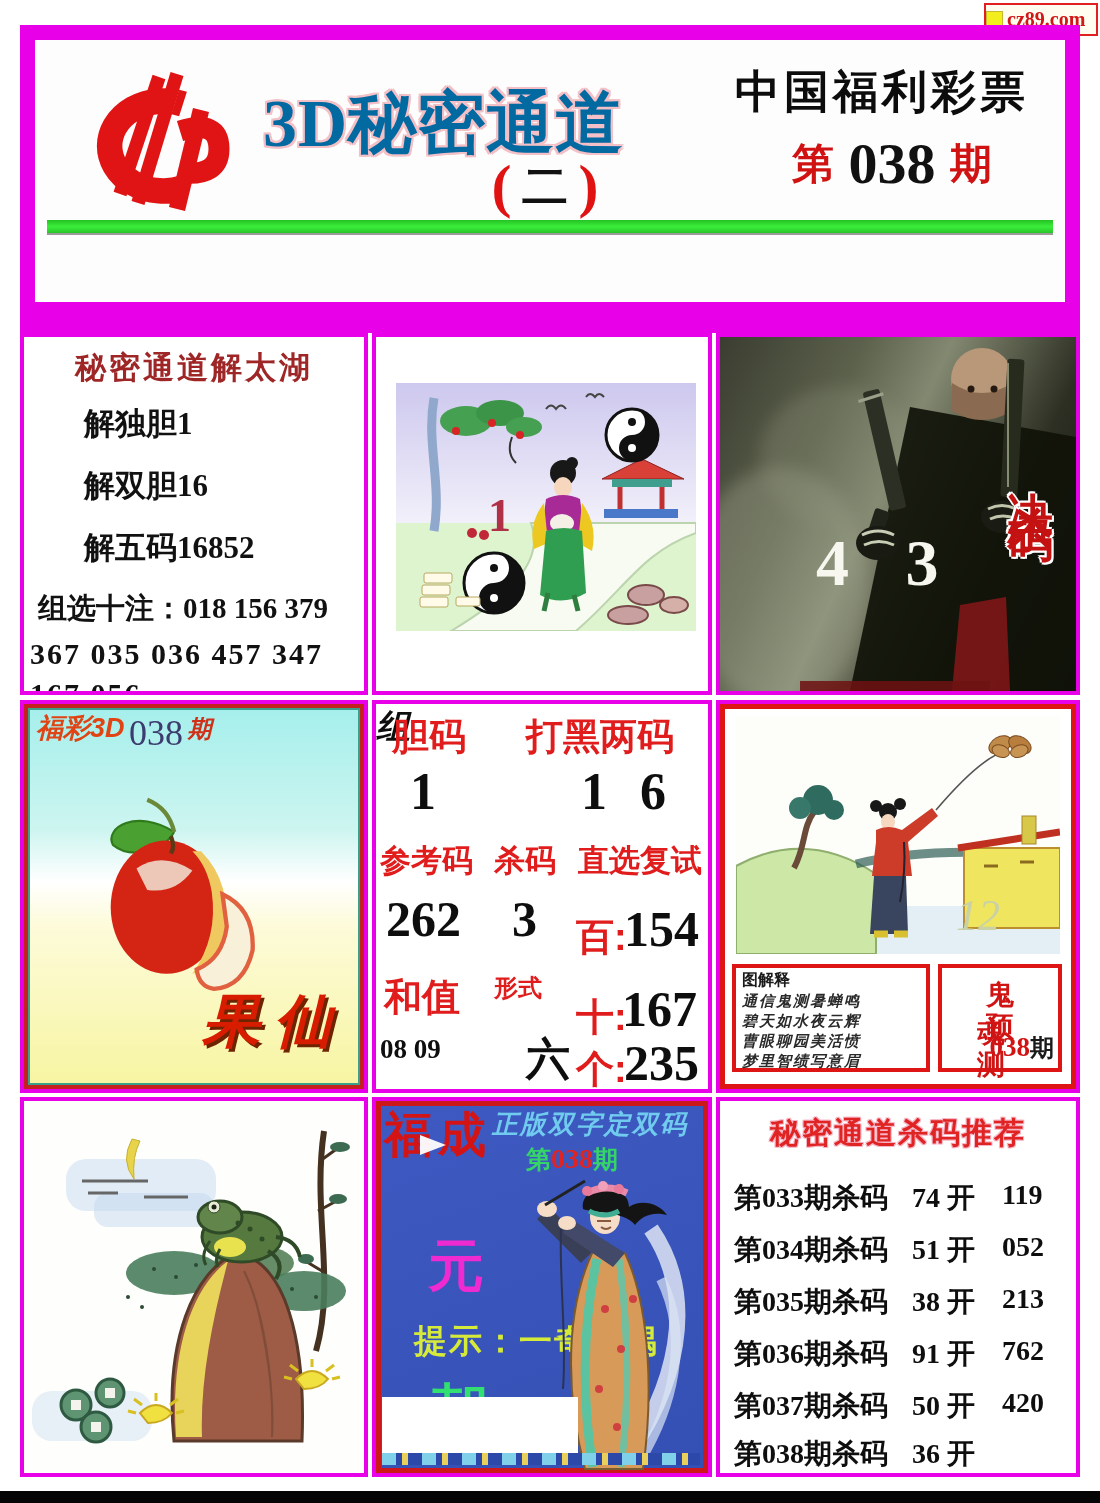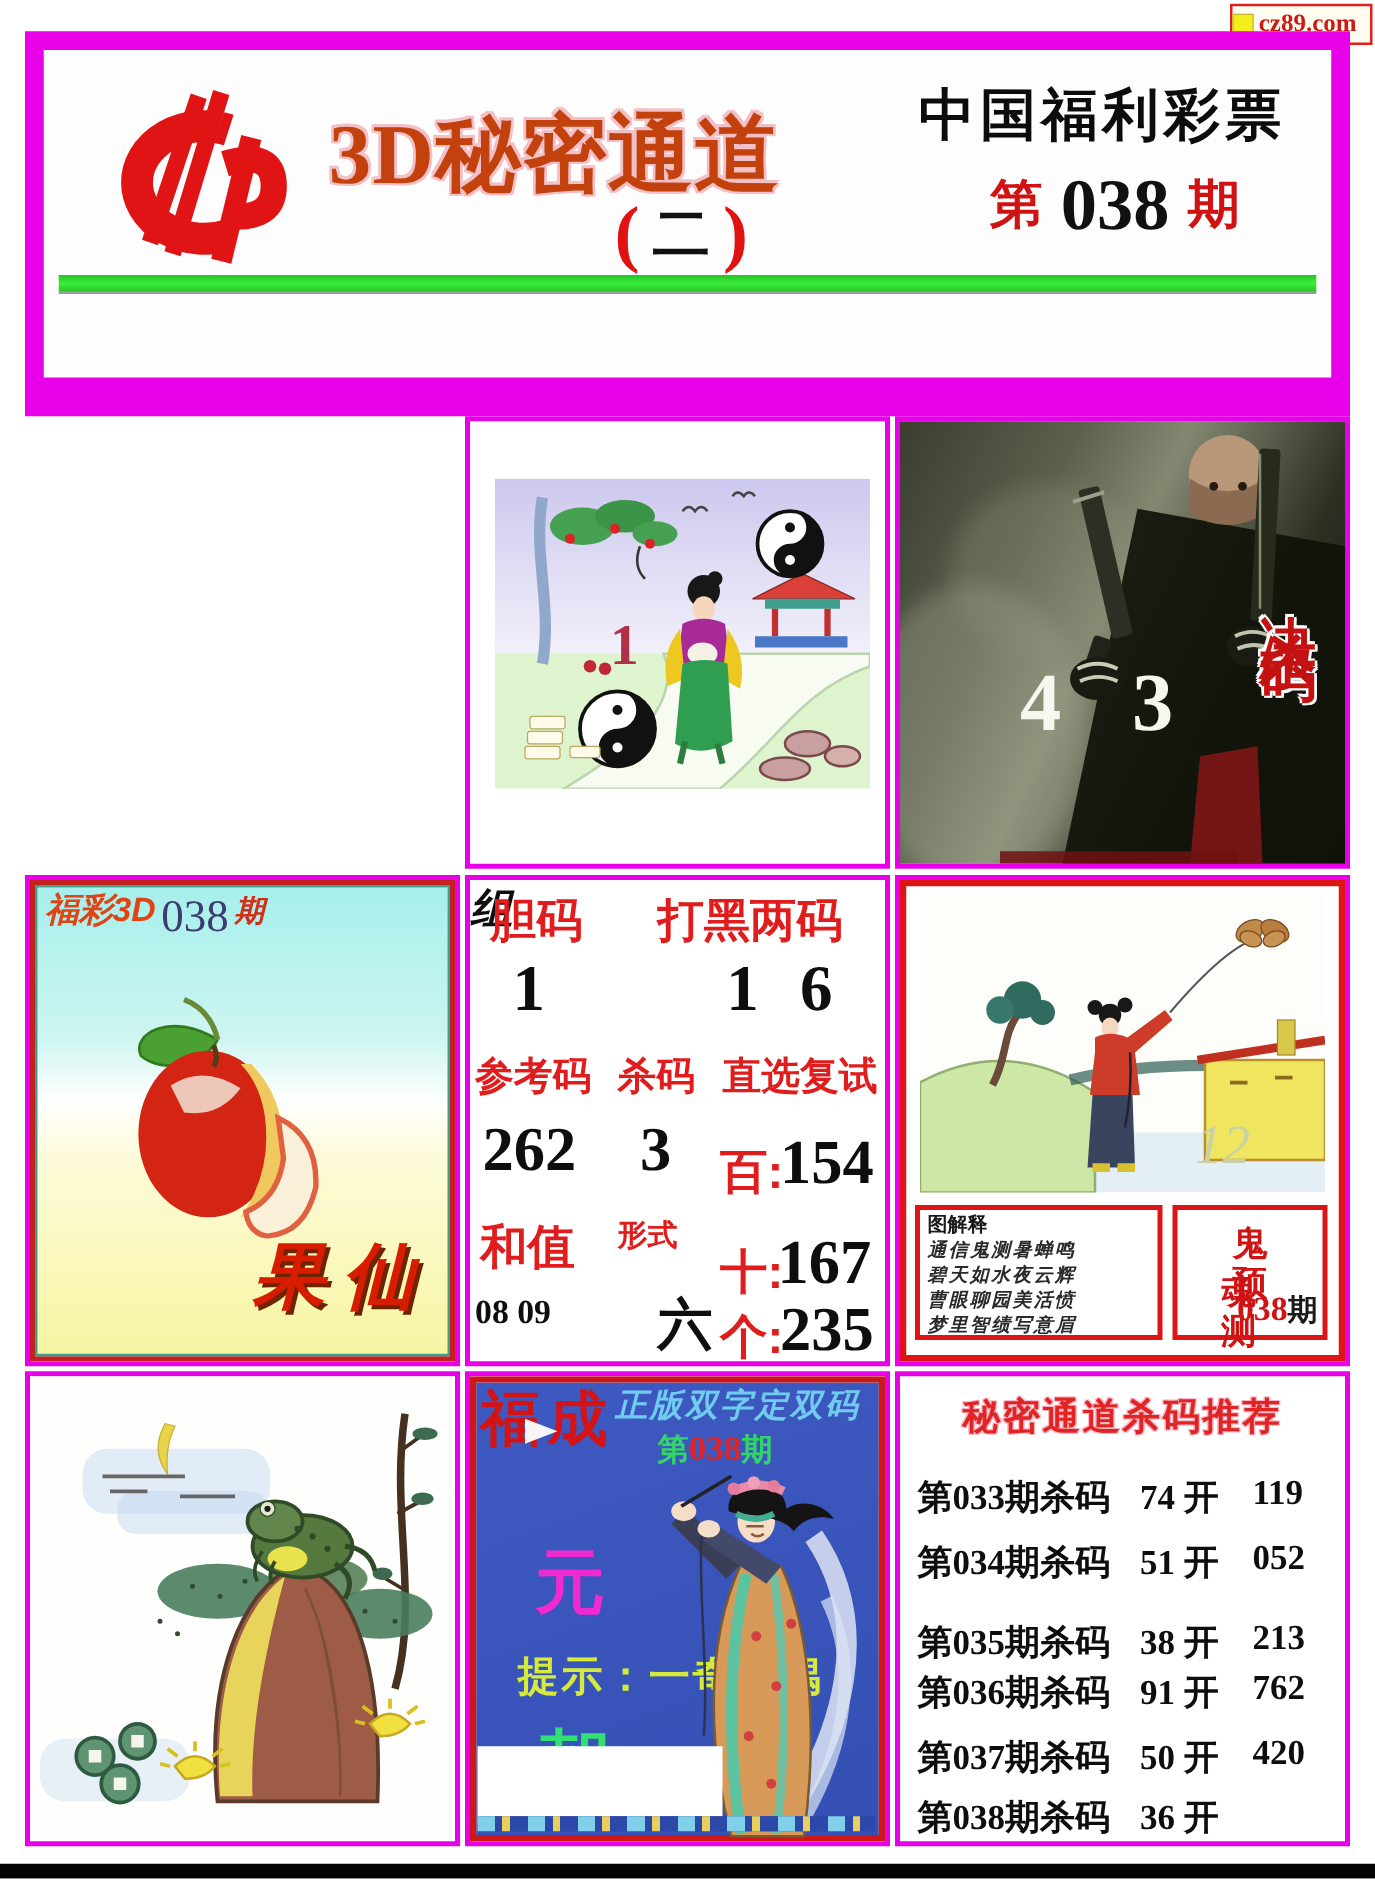--- a/index.html
+++ b/index.html
@@ -11,21 +11,21 @@
   .badge { position:absolute; left:984px; top:3px; width:114px; height:33px;
            background:#fffdf0; border:2px solid #e02020; display:flex; align-items:center; gap:4px; padding:0 0; }
   .badge-sq { width:17px; height:17px; background:#f2ee1e; border:1px solid #c8b830; display:inline-block; }
   .badge-text { color:#d01818; font-family:"Liberation Serif", serif; font-size:20px; font-weight:bold; }
 
   
   .header { position:absolute; left:20px; top:25px; width:1060px; height:308px; background:#e800e8; }
   .header-card { position:absolute; left:15px; top:15px; width:1030px; height:262px; background:#fdfdfd; }
   .logo-svg { position:absolute; left:40px; top:25px; width:180px; height:150px; }
   .main-title { position:absolute; left:228px; top:38px; font-family:"Liberation Serif", serif;
-    font-size:68px; font-weight:bold; color:#c2410c; letter-spacing:1px;
+    font-size:68px; font-weight:bold; color:#0369a1; letter-spacing:1px;
     text-shadow:2px 0 #f2c0c6,-2px 0 #f2c0c6,0 2px #f2c0c6,0 -2px #f2c0c6,2px 2px #f2c0c6,-2px -2px #f2c0c6,2px -2px #f2c0c6,-2px 2px #f2c0c6;text-align:right; }
   .sub-title { position:absolute; left:380px; top:112px; width:260px; text-align:center; }
   .sub-title .paren { font-family:"Liberation Serif", serif; color:#e01212; font-size:60px; font-weight:bold; vertical-align:middle; }
   .sub-title .schar { font-size:46px; font-weight:bold; color:#111; vertical-align:middle; padding:0 6px; }
   .org-name { position:absolute; left:700px; top:22px; font-size:45px; font-weight:bold; color:#0c0c0c; letter-spacing:4px; }
   .issue-line { position:absolute; left:702px; top:90px; width:310px; text-align:center; }
   .issue-line .ired { color:#d01212; font-size:42px; font-weight:bold; vertical-align:middle; }
   .issue-line .inum { color:#111; font-family:"Liberation Serif", serif; font-size:58px; font-weight:bold; vertical-align:middle; padding:0 10px; }
   .green-bar { position:absolute; left:12px; top:180px; width:1006px; height:15px;
     background:linear-gradient(#24c224,#3bee3b 45%,#22b822); box-shadow:0 -2px 0 #9a9a9a inset; }
@@ -125,21 +125,21 @@
   .fu-strip { position:absolute; left:6px; bottom:8px; width:318px; height:12px; background:#2c48a8;
     background-image:repeating-linear-gradient(90deg,#7fd0e8 0 14px,#2c48a8 14px 20px,#e8d05a 20px 26px,#2c48a8 26px 40px); }
 
   
   .rec-title { position:absolute; left:0; top:12px; width:100%; text-align:center; color:#e02424; font-size:30px; font-weight:bold; letter-spacing:2px;
     text-shadow:1px 1px 0 #f6b6c6,-1px -1px 0 #f6b6c6,1px -1px 0 #f6b6c6,-1px 1px 0 #f6b6c6; }
   .rec-row { position:absolute; left:0; width:100%; height:40px; }
   .rec-label { position:absolute; left:14px;  color:#0e0e0e; font-family:"Liberation Serif", serif; font-size:28px; font-weight:bold; }
   .rec-kill  { position:absolute; left:192px; color:#0e0e0e; font-family:"Liberation Serif", serif; font-size:28px; font-weight:bold; }
   .rec-res   { position:absolute; left:282px; color:#0e0e0e; font-family:"Liberation Serif", serif; font-size:28px; font-weight:bold; }
-  .r0{top:78px;} .r1{top:130px;} .r2{top:194px;padding-left:47px;} .r3{top:234px;} .r4{top:286px;} .r5{top:334px;}
+  .r0{top:78px;} .r1{top:130px;} .r2{top:182px;padding-left:47px;} .r3{top:234px;} .r4{top:286px;} .r5{top:334px;}
 
   .black-bar { position:absolute; left:0; top:1491px; width:1100px; height:12px; background:#050505; }
 </style>
 </head>
 <body>
 
 <div class="page">
 
   <div class="badge">
     <span class="badge-sq"></span>
@@ -165,20 +165,29 @@
       <div class="org-name">中国福利彩票</div>
       <div class="issue-line">
         <span class="ired">第</span>
         <span class="inum">038</span>
         <span class="ired">期</span>
       </div>
       <div class="green-bar"></div>
     </div>
   </div>
 
+  <div class="cell cellA">
+    <div class="taihu-title">秘密通道解太湖</div>
+    <div class="taihu-line t1">解独胆1</div>
+    <div class="taihu-line t2">解双胆16</div>
+    <div class="taihu-line t3">解五码16852</div>
+    <div class="zx1">组选十注：018 156 379</div>
+    <div class="zx2">367 035 036 457 347</div>
+    <div class="zx3">167 056</div>
+  </div>
 
   <div class="cell cellB">
     <svg viewBox="0 0 300 248" style="position:absolute;left:20px;top:46px;width:300px;height:248px">
       <defs>
         <linearGradient id="sky" x1="0" y1="0" x2="0" y2="1">
           <stop offset="0" stop-color="#cdc8ee"></stop>
             <stop offset="1" stop-color="#f4f3fb"></stop>
         </linearGradient>
       </defs>
       <rect width="300" height="150" fill="url(#sky)"></rect>

